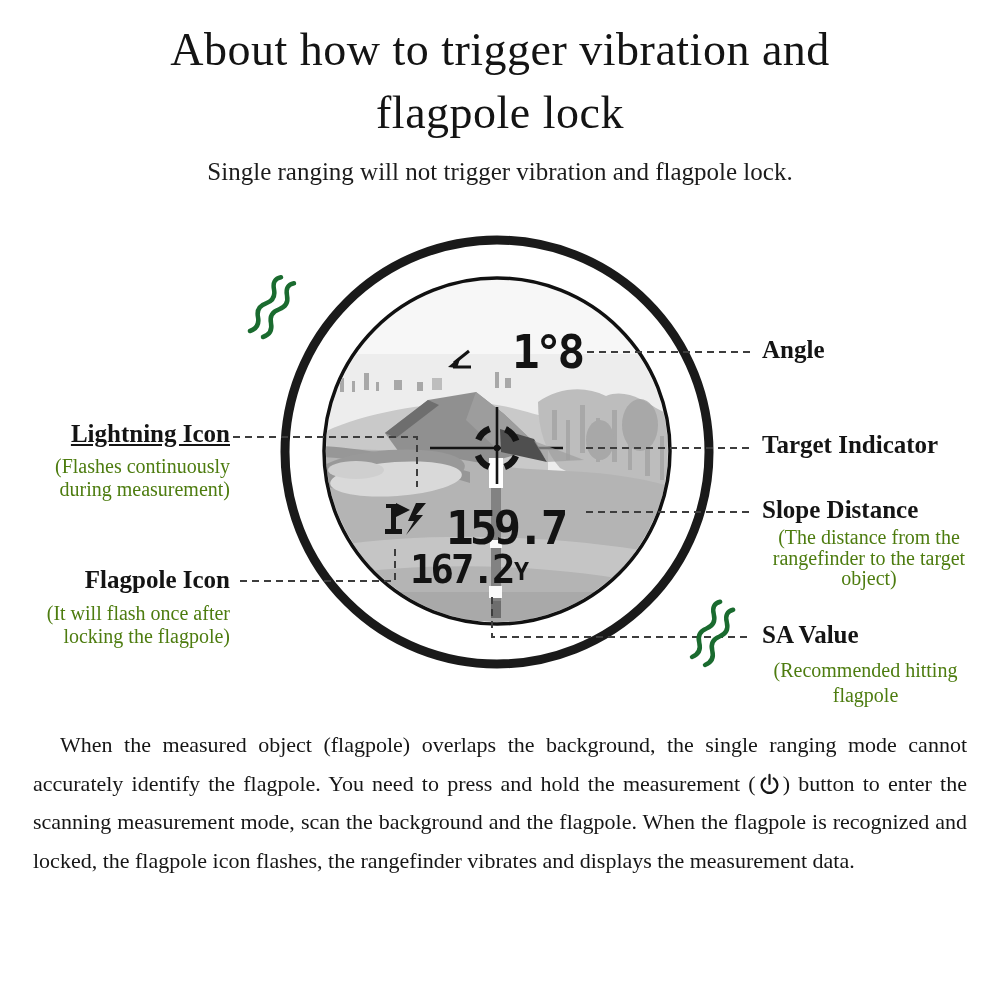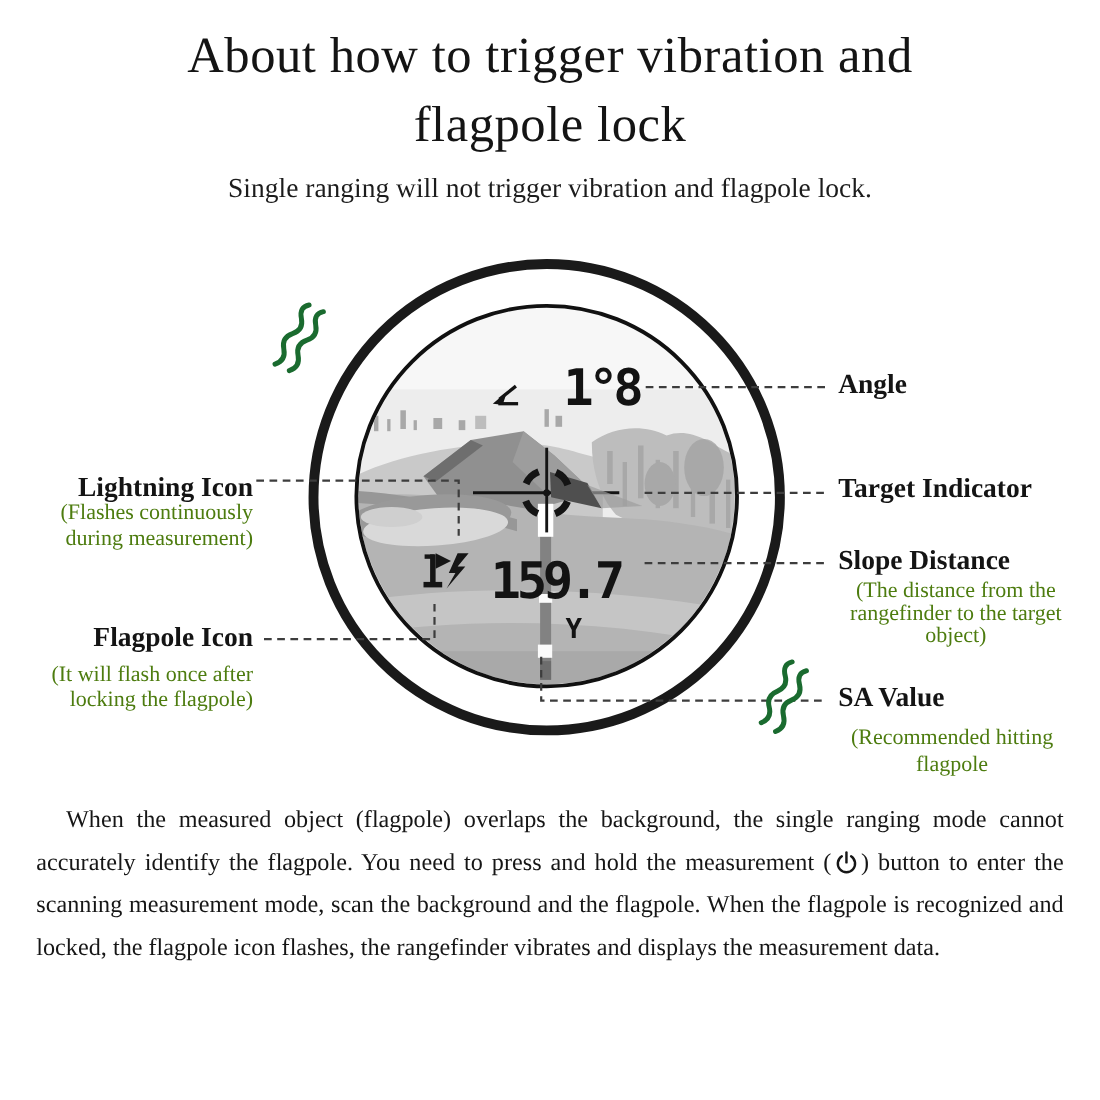--- a/index.html
+++ b/index.html
@@ -137,23 +137,24 @@
       <path transform="translate(263,337) rotate(30)" d="M0,0 Q7,-8 0,-16 Q-7,-24 0,-32 Q7,-40 0,-48 Q-7,-56 0,-62"></path>
     </g>
     <g fill="none" stroke="#1a6b2f" stroke-width="4.5" stroke-linecap="round">
       <path transform="translate(692,657) rotate(27)" d="M0,0 Q7,-8 0,-16 Q-7,-24 0,-32 Q7,-40 0,-48 Q-7,-56 0,-62"></path>
       <path transform="translate(705,665) rotate(27)" d="M0,0 Q7,-8 0,-16 Q-7,-24 0,-32 Q7,-40 0,-48 Q-7,-56 0,-62"></path>
     </g>
   </svg>
 
   <div class="abs digits" style="left:512px;top:325px;font-size:46px;letter-spacing:-5px;">1°8</div>
   <div class="abs digits" style="left:446px;top:501px;font-size:46px;letter-spacing:-4px;">159.7</div>
+  <div class="abs digits" style="left:410px;top:547px;font-size:39px;letter-spacing:-3px;">167.2</div>
   <div class="abs digits" style="left:514px;top:557px;font-size:25px;">Y</div>
 
-  <div class="abs txt callout-title left-block" style="left:5px;top:430px;width:225px;">Lightning Icon</div>
+  <div class="abs txt callout-title left-block" style="left:5px;top:420px;width:225px;text-decoration:underline;">Lightning Icon</div>
   <div class="abs txt callout-note left-block" style="left:5px;top:455px;width:225px;line-height:23px;">(Flashes continuously during measurement)</div>
 
   <div class="abs txt callout-title left-block" style="left:5px;top:566px;width:225px;">Flagpole Icon</div>
   <div class="abs txt callout-note left-block" style="left:0px;top:602px;width:230px;line-height:23px;">(It will flash once after locking the flagpole)</div>
 
   <div class="abs txt callout-title" style="left:762px;top:336px;">Angle</div>
   <div class="abs txt callout-title" style="left:762px;top:431px;">Target Indicator</div>
   <div class="abs txt callout-title" style="left:762px;top:496px;">Slope Distance</div>
   <div class="abs txt callout-note" style="left:758px;top:527px;width:222px;line-height:20.5px;">(The distance from the rangefinder to the target object)</div>
   <div class="abs txt callout-title" style="left:762px;top:621px;">SA Value</div>

